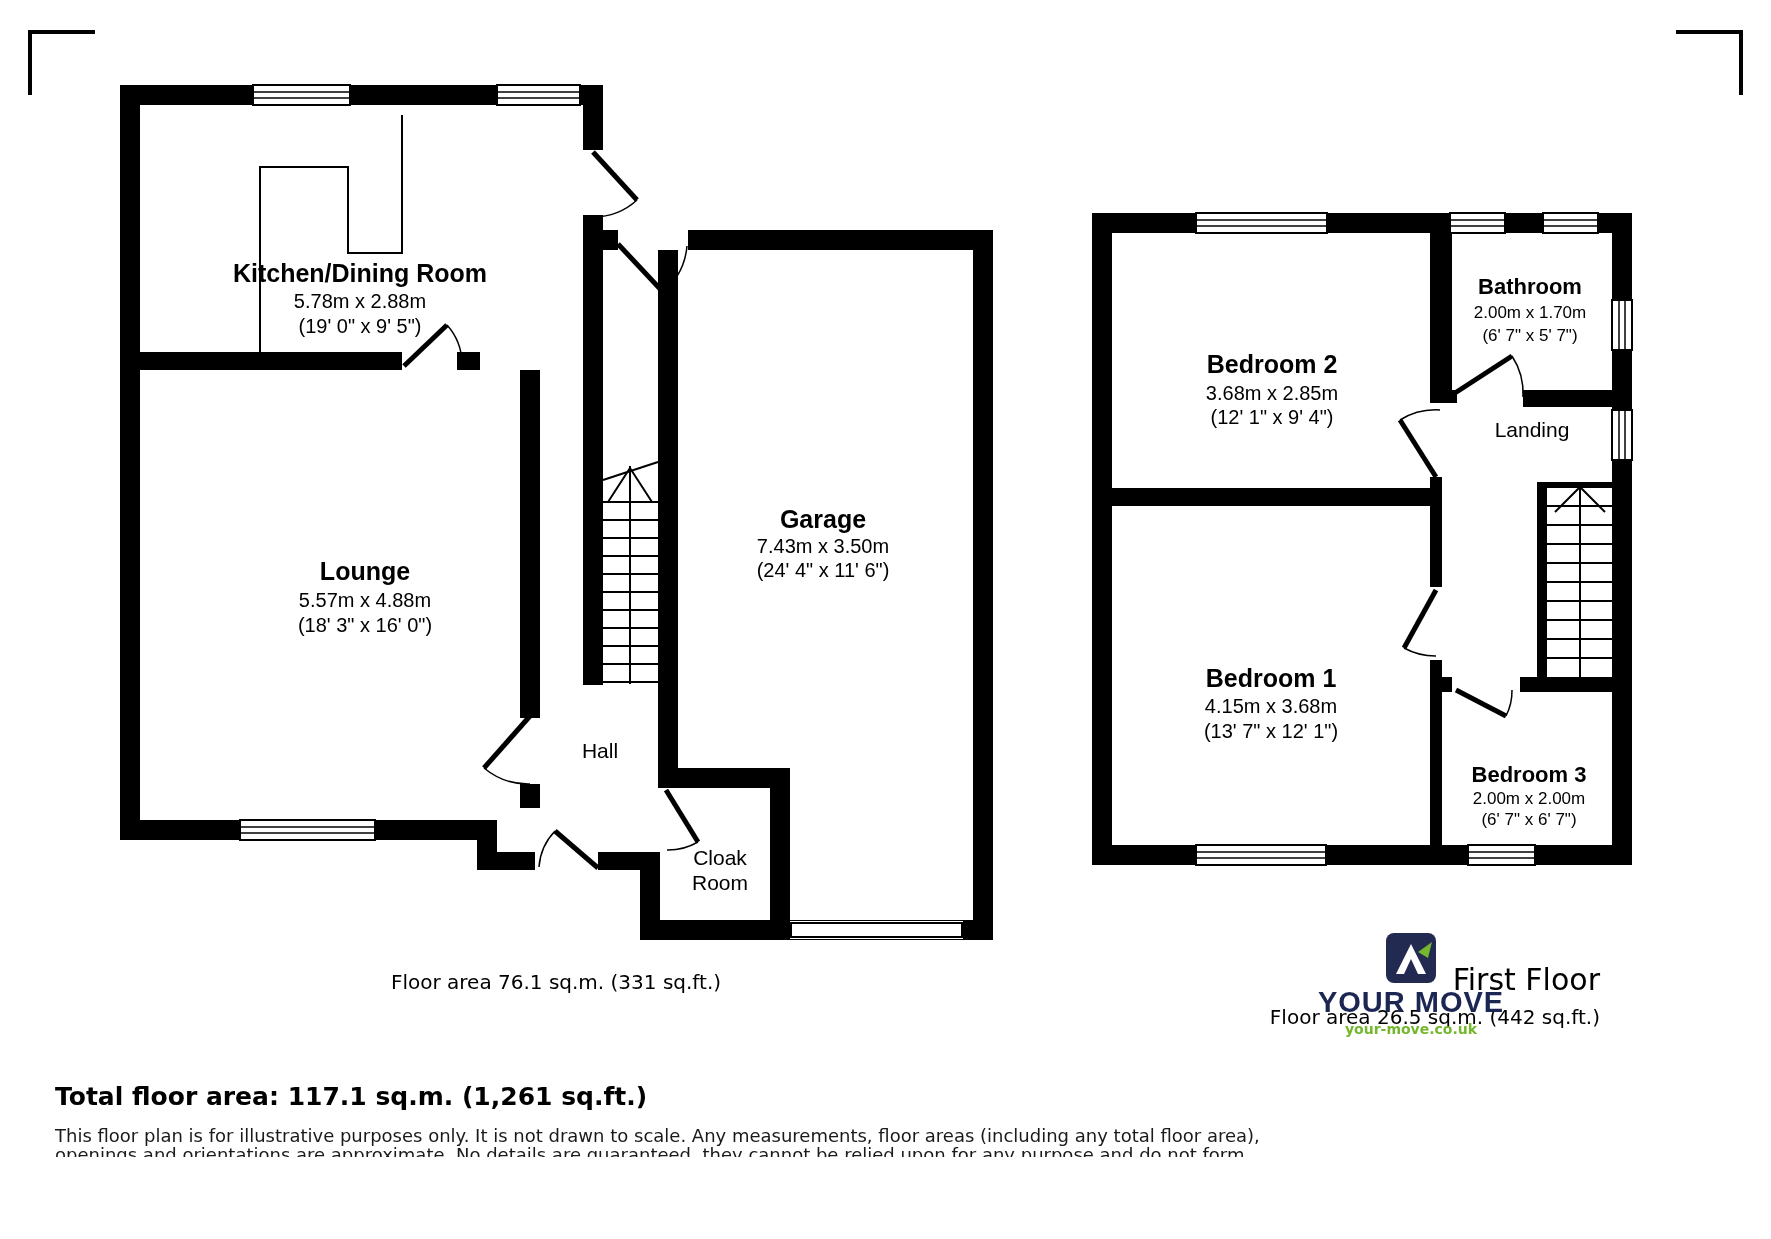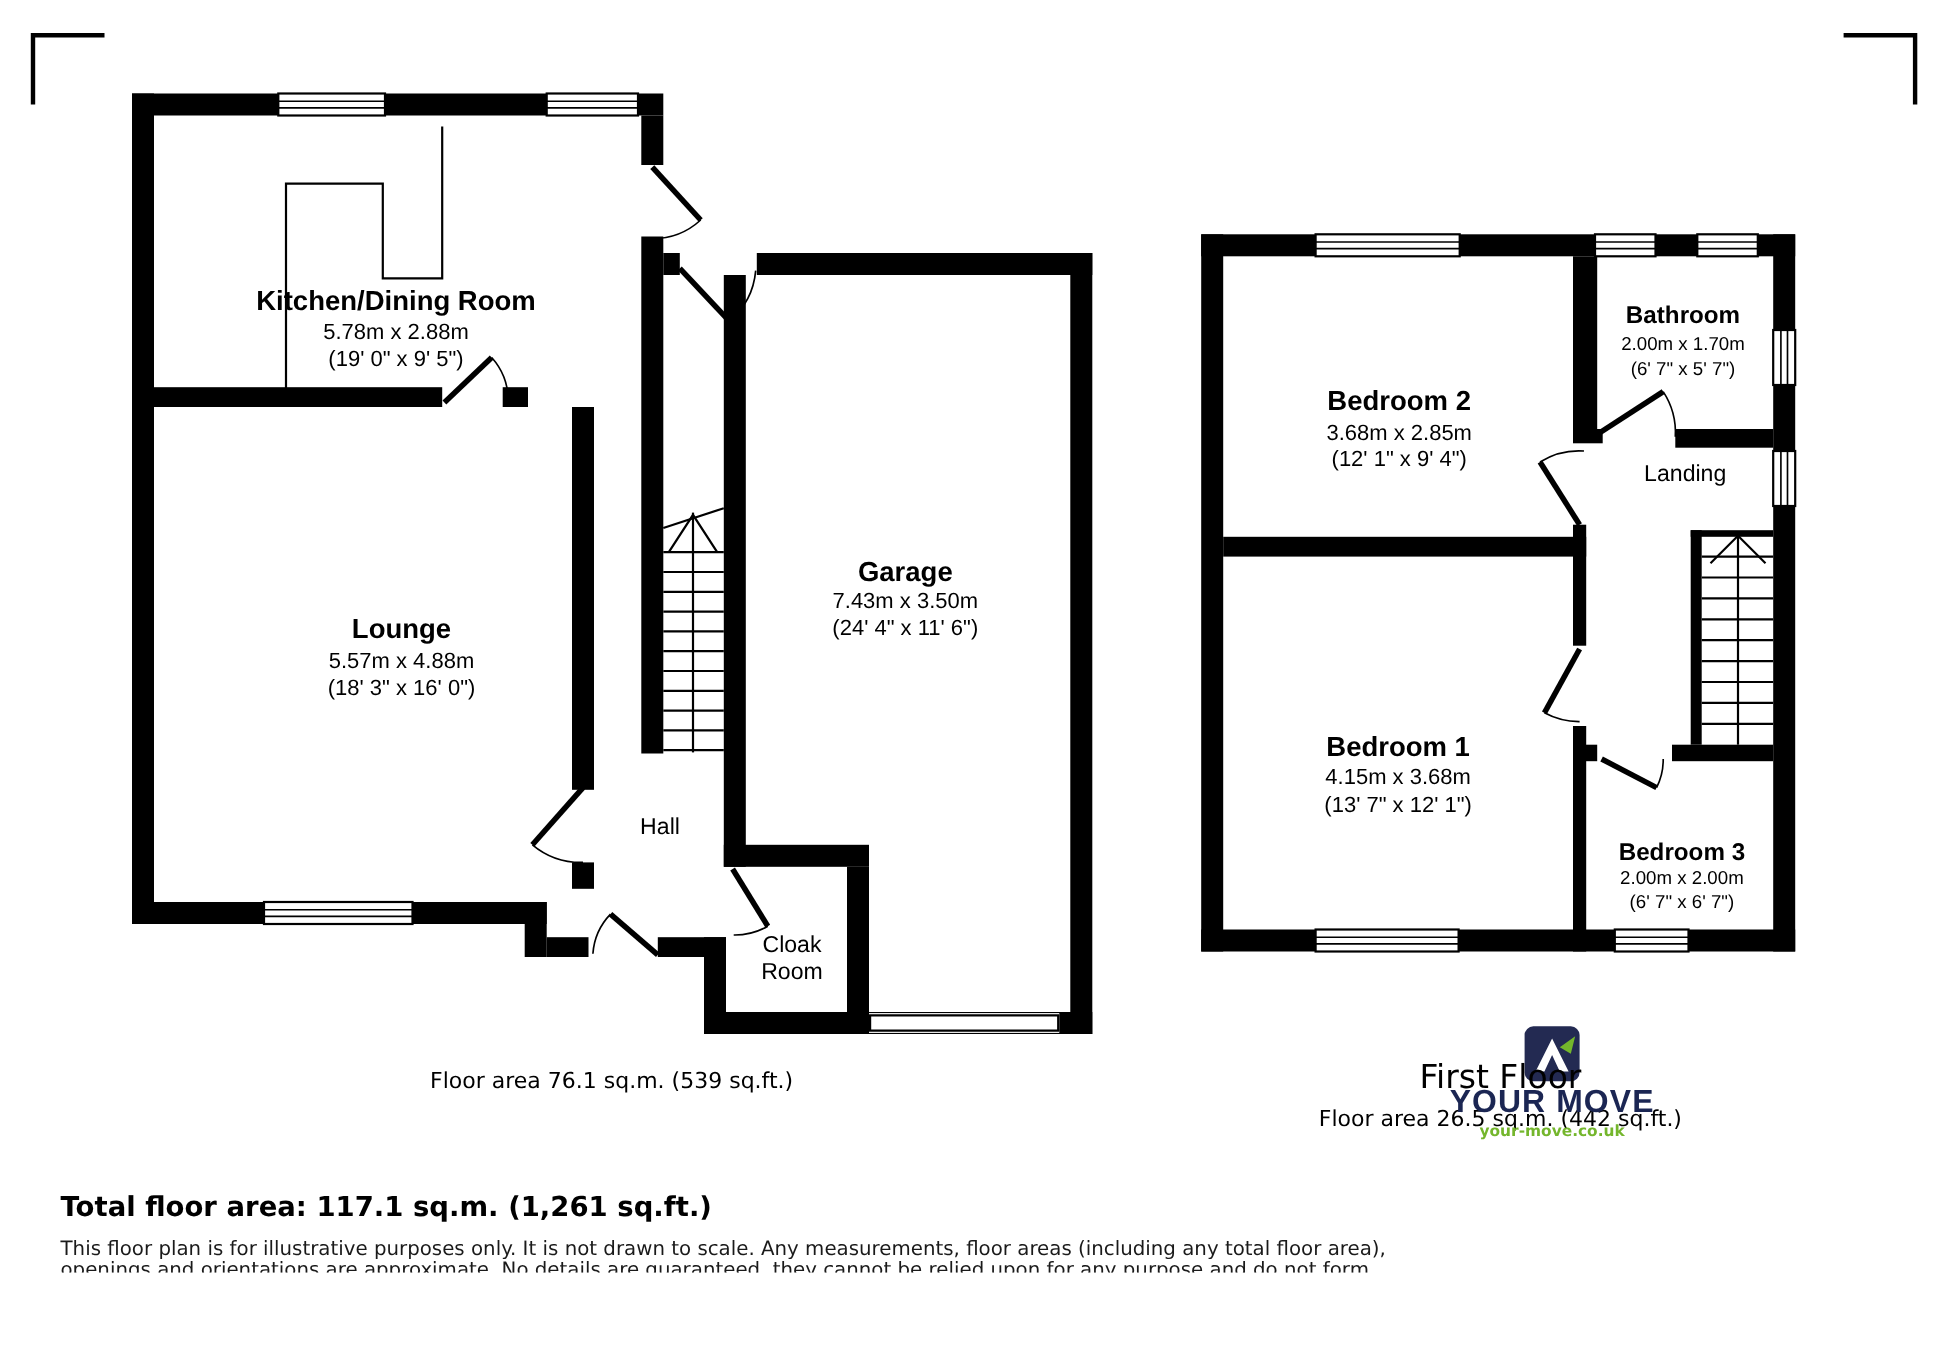--- a/index.html
+++ b/index.html
@@ -253,23 +253,23 @@
 
     <g>
       <rect x="1386" y="933" width="50" height="50" rx="8" fill="#232a52"></rect>
       <path d="M1396,974 L1411,944 L1426,974 L1418,974 L1411,959 L1404,974 Z" fill="#ffffff"></path>
       <path d="M1418,952 L1432,942 L1428,958 Z" fill="#74b62c"></path>
     </g>
   </svg>
 
   
   <div class="caption" style="left:256px;top:962px;">
-    <div class="cap-area">Floor area 76.1 sq.m. (539 sq.ft.)</div>
+    <div class="cap-area">Floor area 76.1 sq.m. (331 sq.ft.)</div>
   </div>
-  <div class="caption" style="left:1064px;top:962px;">
+  <div class="caption" style="left:1000px;top:962px;text-align:right;">
     <div class="cap-title">First Floor</div>
     <div class="cap-area">Floor area 26.5 sq.m. (442 sq.ft.)</div>
   </div>
 
   
   <div class="total" style="left:55px;top:1082px;">Total floor area: 117.1 sq.m. (1,261 sq.ft.)</div>
   <div class="disclaimer" style="left:55px;top:1126px;width:1228px;">This floor plan is for illustrative purposes only. It is not drawn to scale. Any measurements, floor areas (including any total floor area), openings and orientations are approximate. No details are guaranteed, they cannot be relied upon for any purpose and do not form any part of any agreement. No liability is taken for any error, omission or misstatement. A party must rely upon its own inspection(s). Powered by www.Propertybox.io</div>
 
   
   <div class="logo" style="left:1271px;top:984px;">

